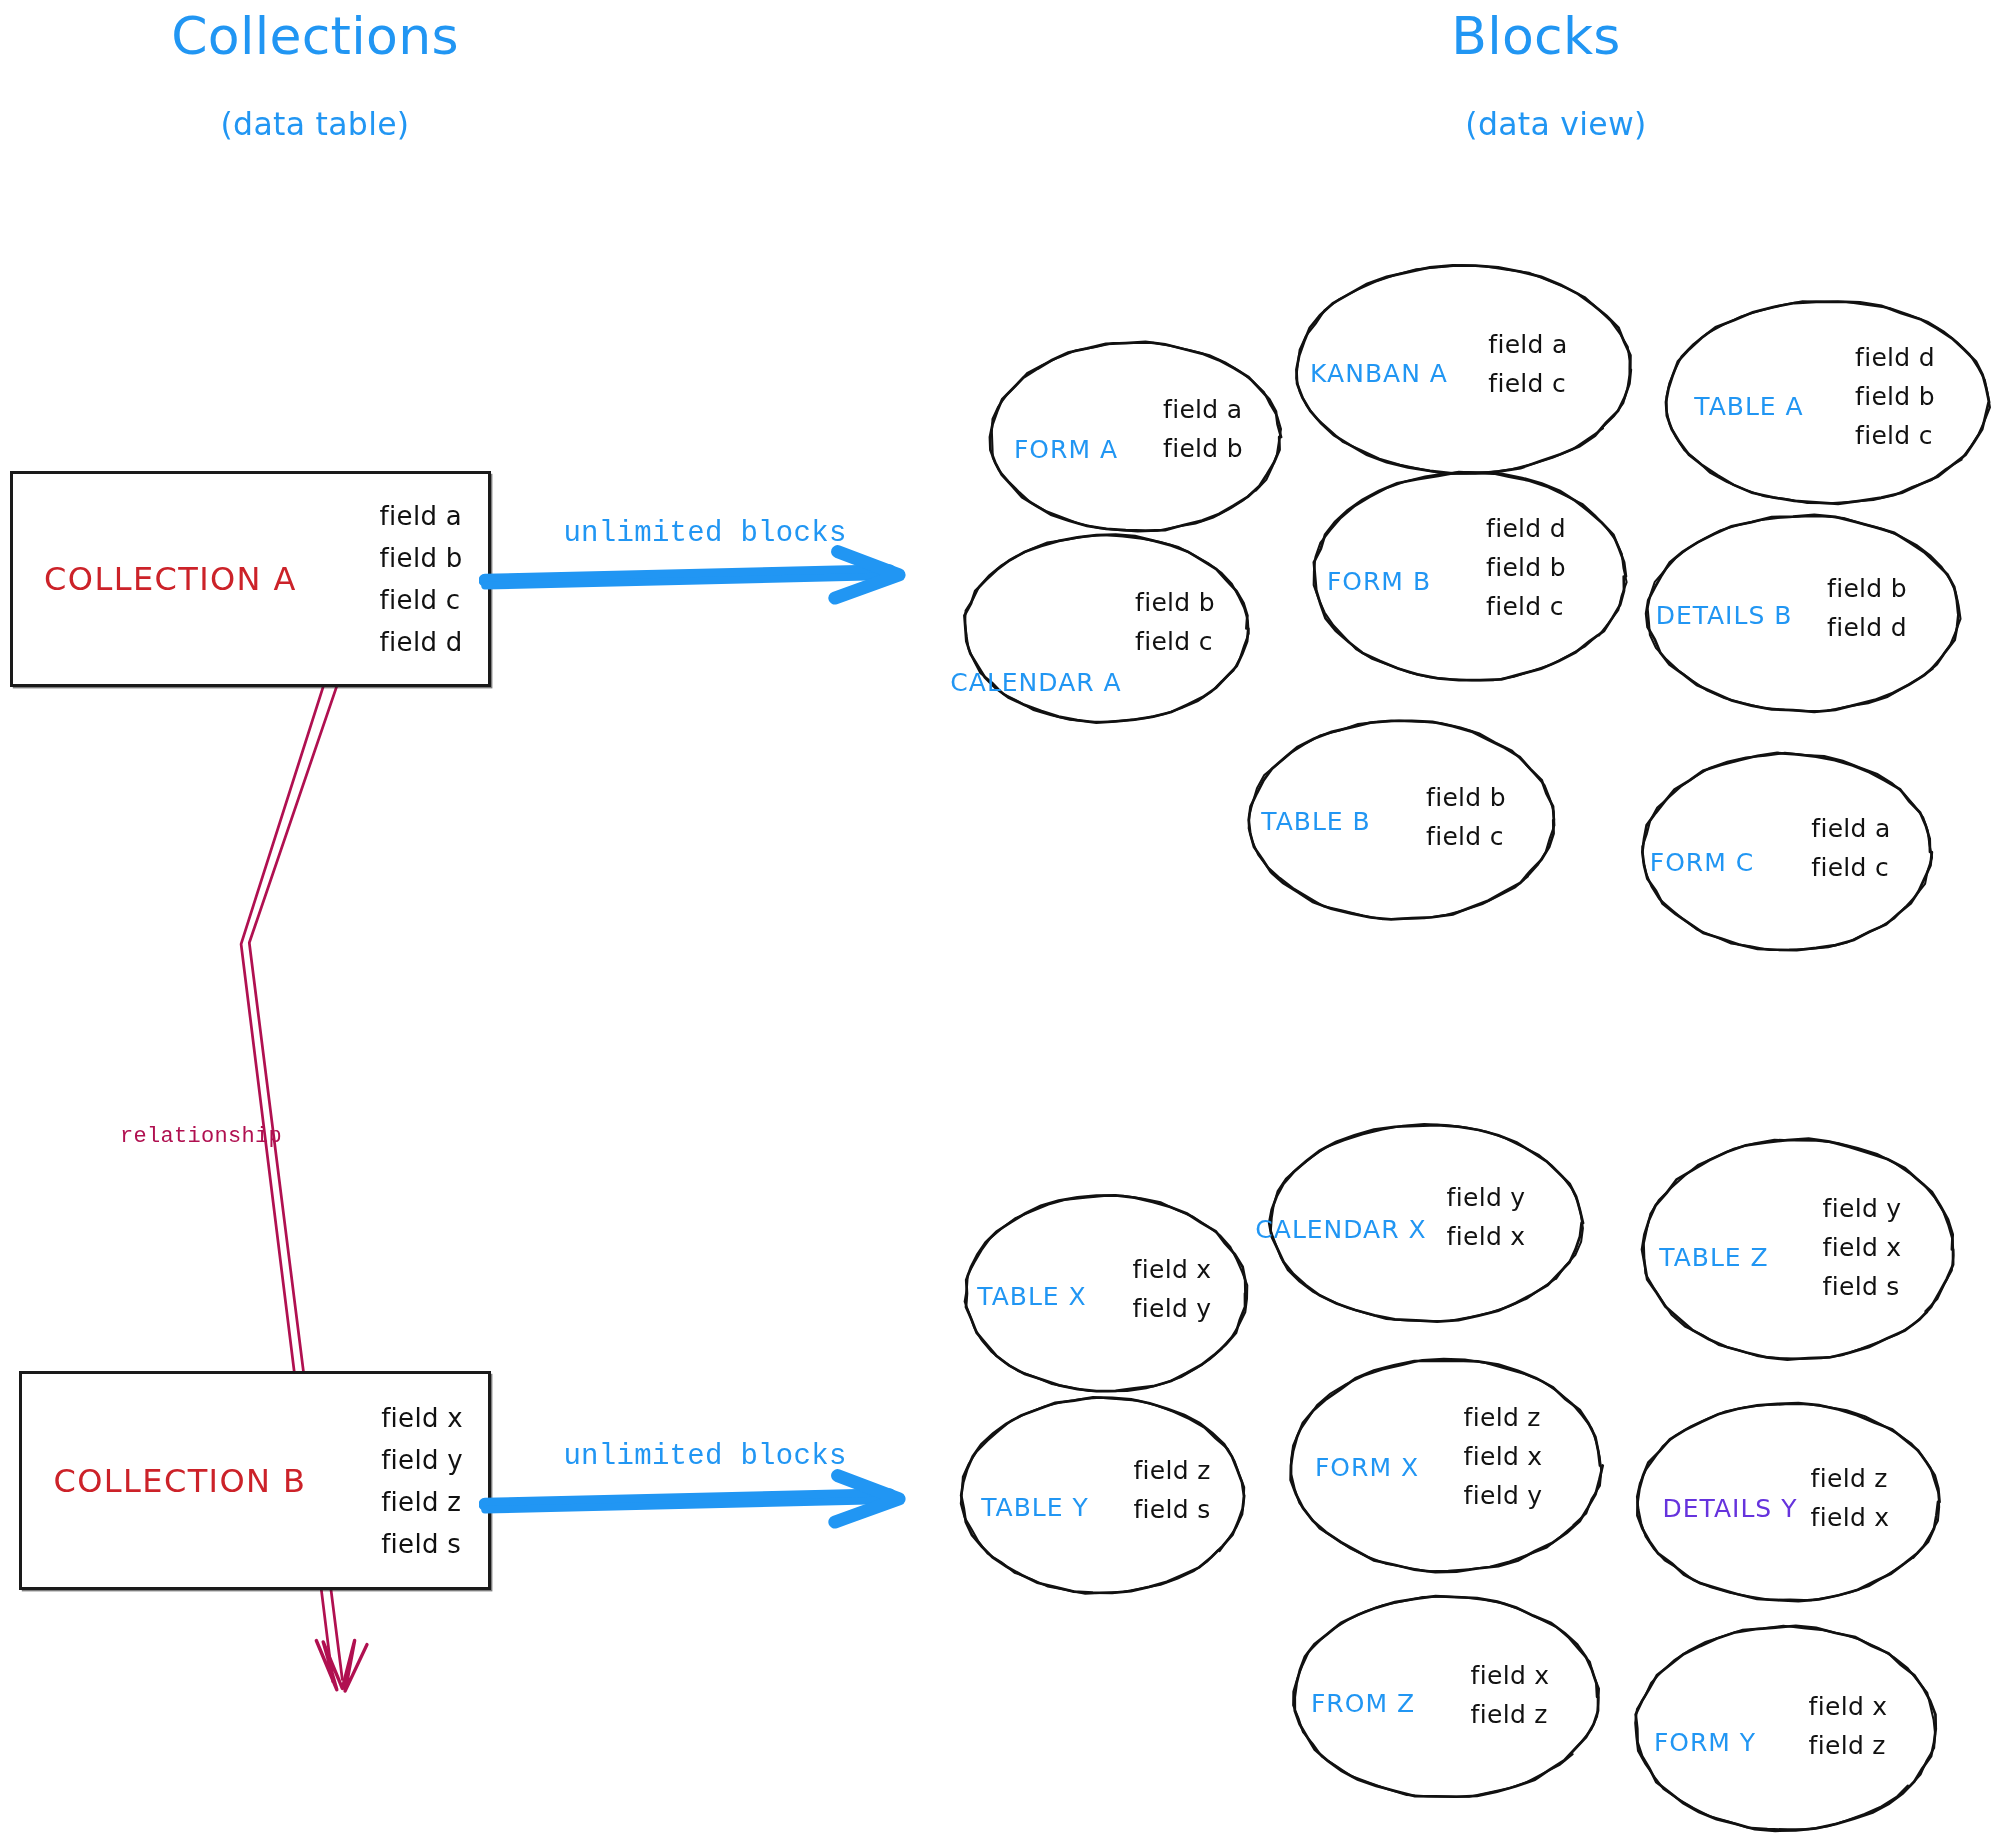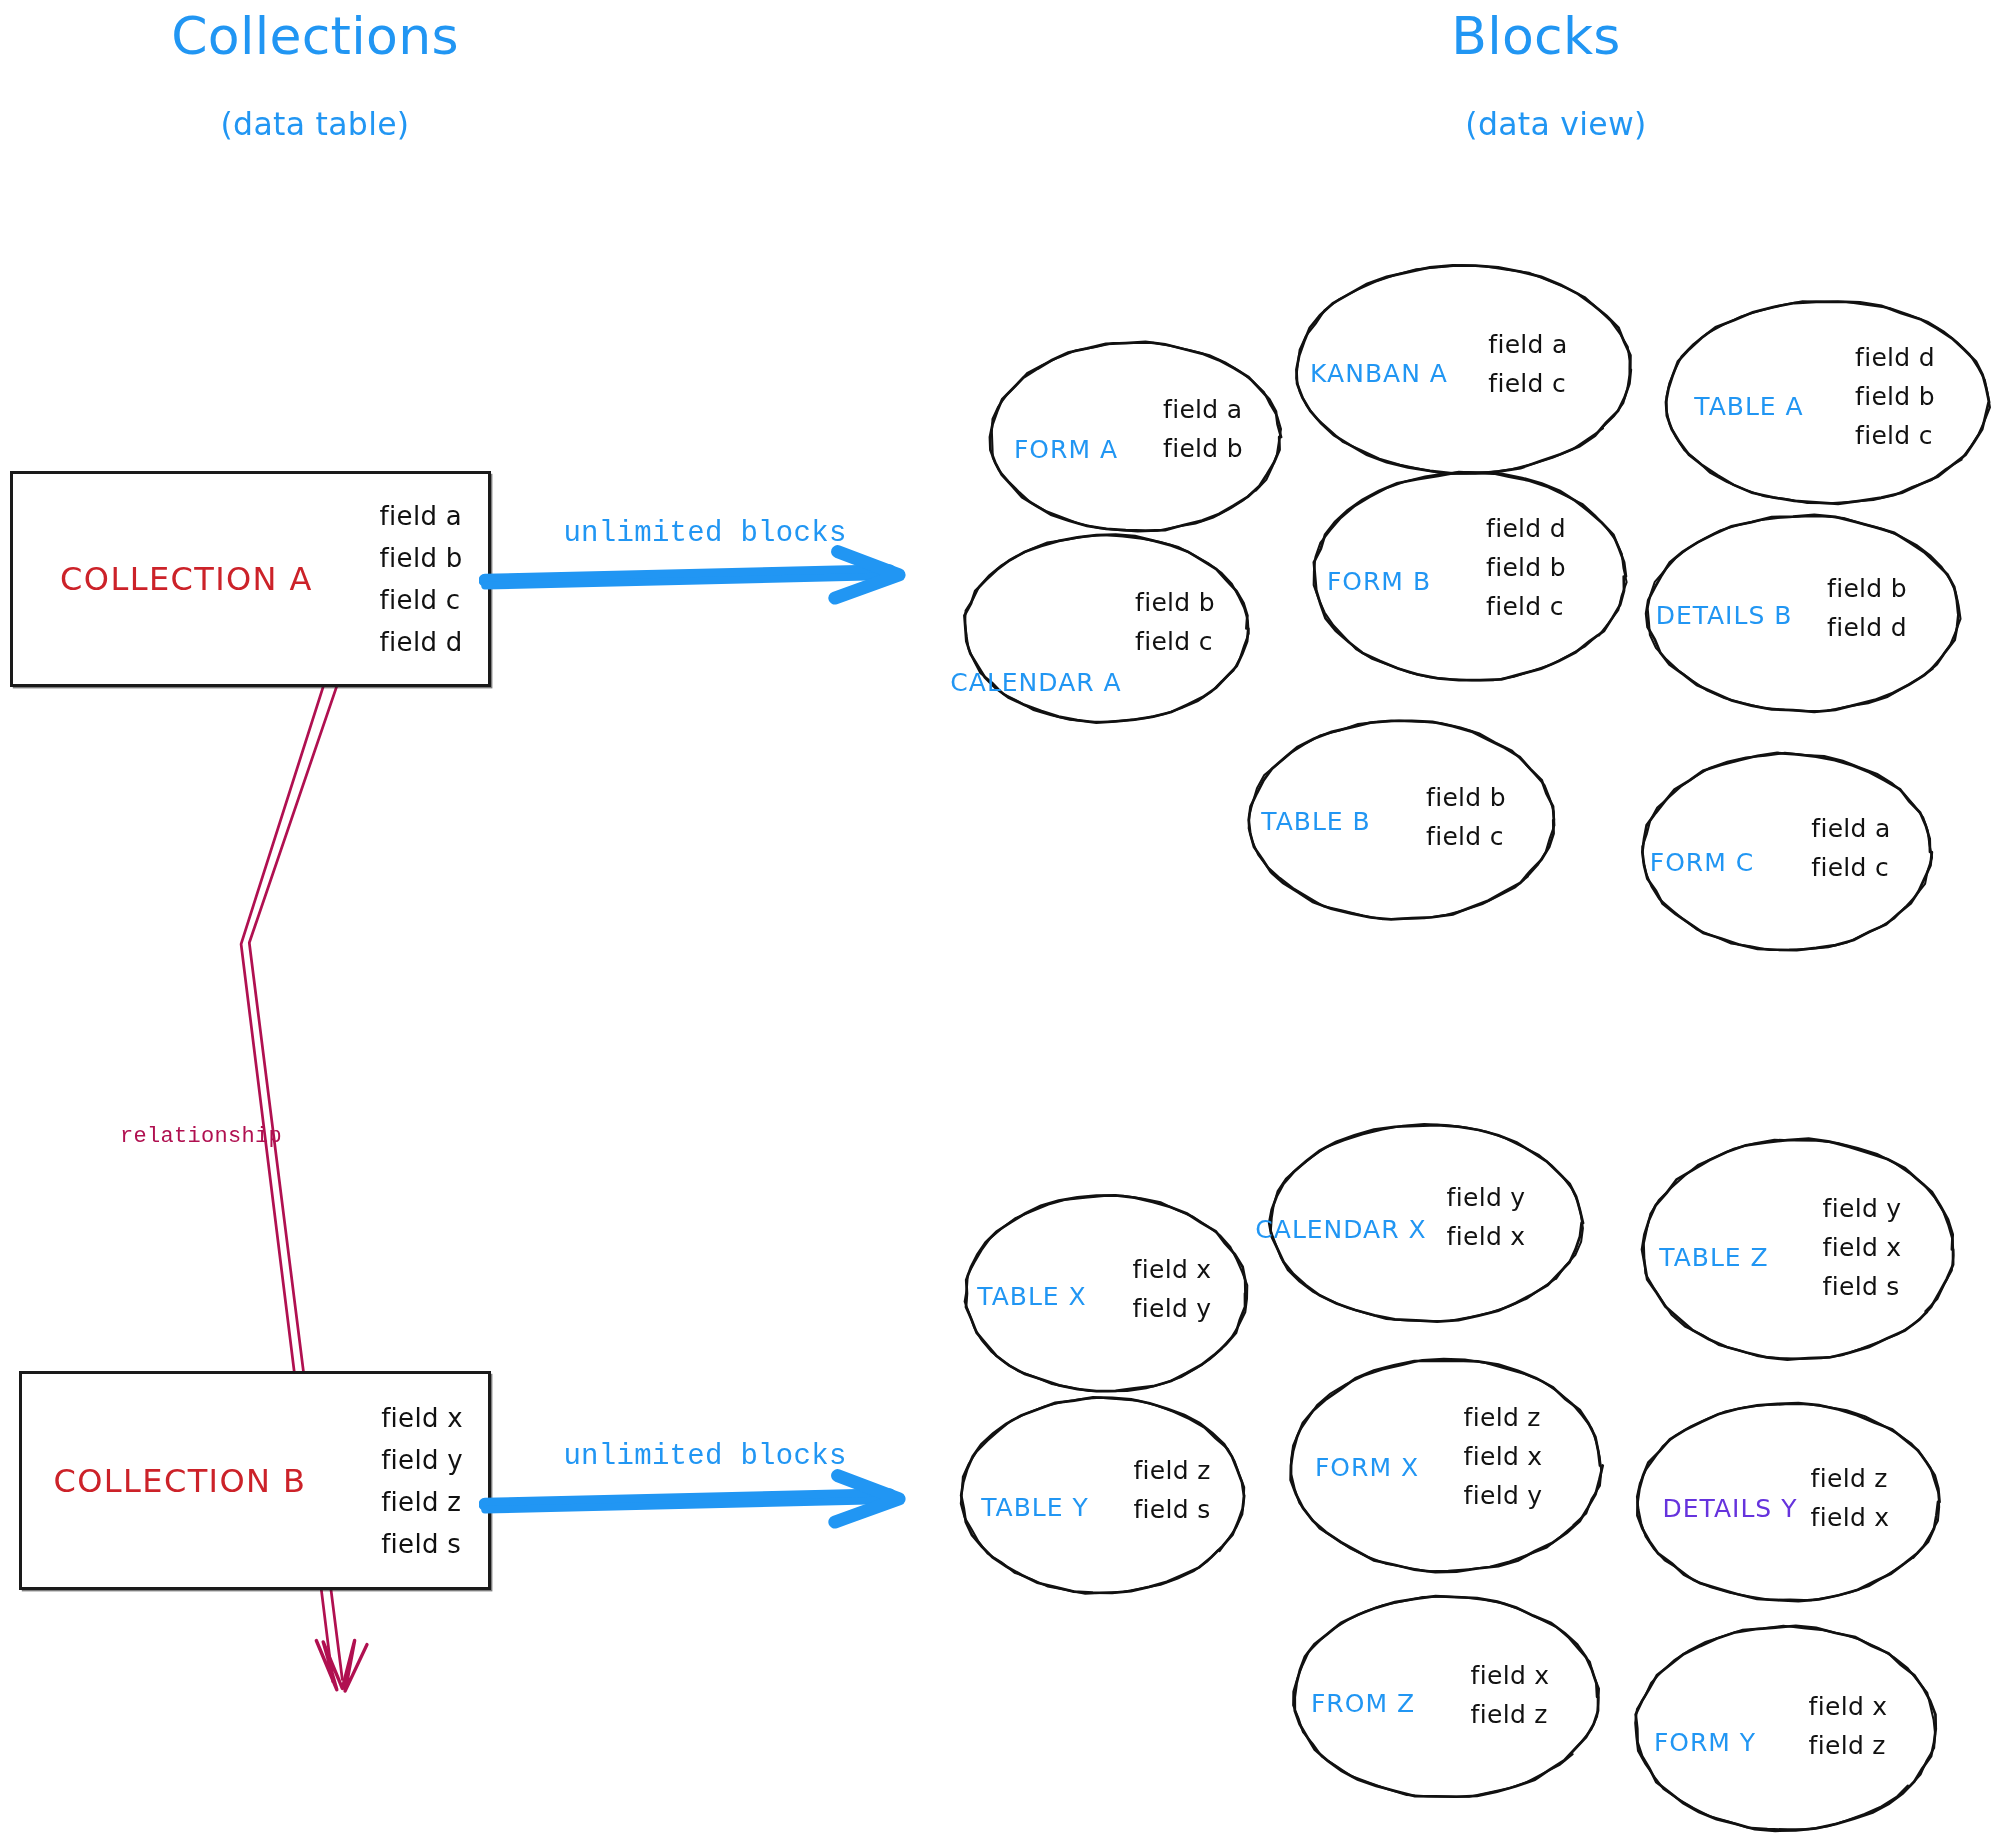--- a/index.html
+++ b/index.html
@@ -133,21 +133,21 @@
 
   <svg class="rel-connector" width="2005" height="1843" aria-hidden="true" viewBox="0 0 2930 2694">
     <polyline points="498,985 364,1378 500,2455" fill="none" stroke="#b01050" stroke-width="4" stroke-linejoin="round" stroke-linecap="round"></polyline>
     <polyline points="478,985 352,1380 486,2458" fill="none" stroke="#b01050" stroke-width="4" stroke-linejoin="round" stroke-linecap="round"></polyline>
 
     <path d="M462,2398 L492,2470 L472,2400 L500,2468 L518,2398 L504,2472 L536,2404" fill="none" stroke="#b01050" stroke-width="5" stroke-linecap="round" stroke-linejoin="round"></path>
   </svg>
   <div class="rel-label hand" style="left:120px; top:1124px;">relationship</div>
 
   <div class="collection-box" style="left:9.6px; top:471px; width:481px; height:216px;">
-    <div class="collection-name hand" style="left:31.5px; top:50%;margin-left:16px;">COLLECTION A</div>
+    <div class="collection-name hand" style="left:31.5px; top:50%;">COLLECTION A</div>
     <div class="collection-fields">
       <span class="fld hand">field a</span>
       <span class="fld hand">field b</span>
       <span class="fld hand">field c</span>
       <span class="fld hand">field d</span>
     </div>
   </div>
 
   <svg class="blue-arrow" style="left:479px; top:527px;" width="452" height="82" aria-hidden="true" viewBox="0 0 660 120">
     <path d="M8,78 L600,64" stroke="#2196f3" stroke-width="19" stroke-linecap="round" fill="none"></path>

